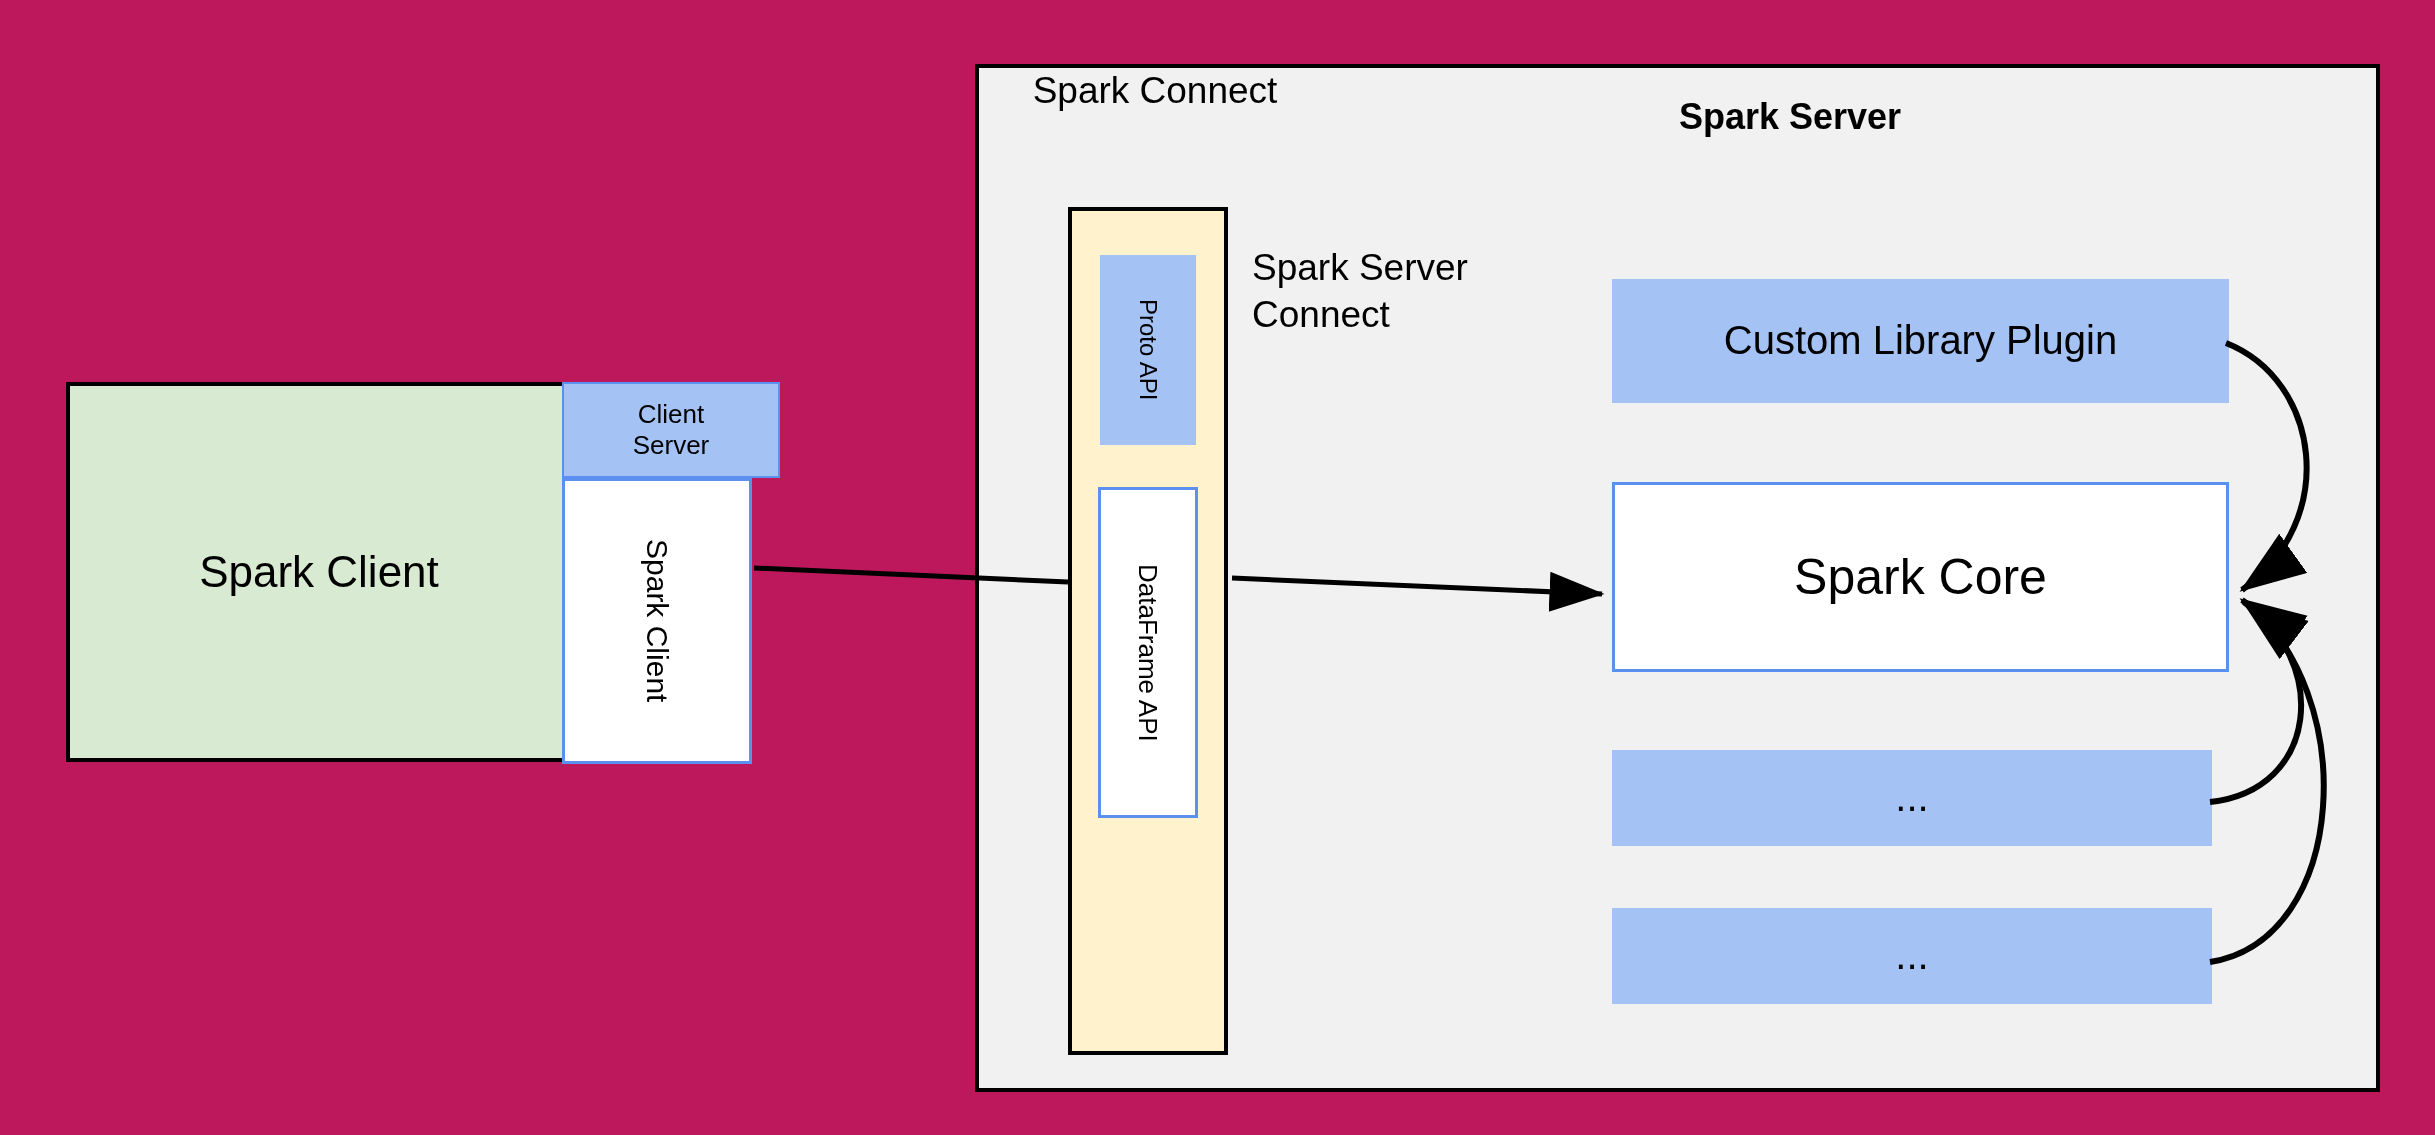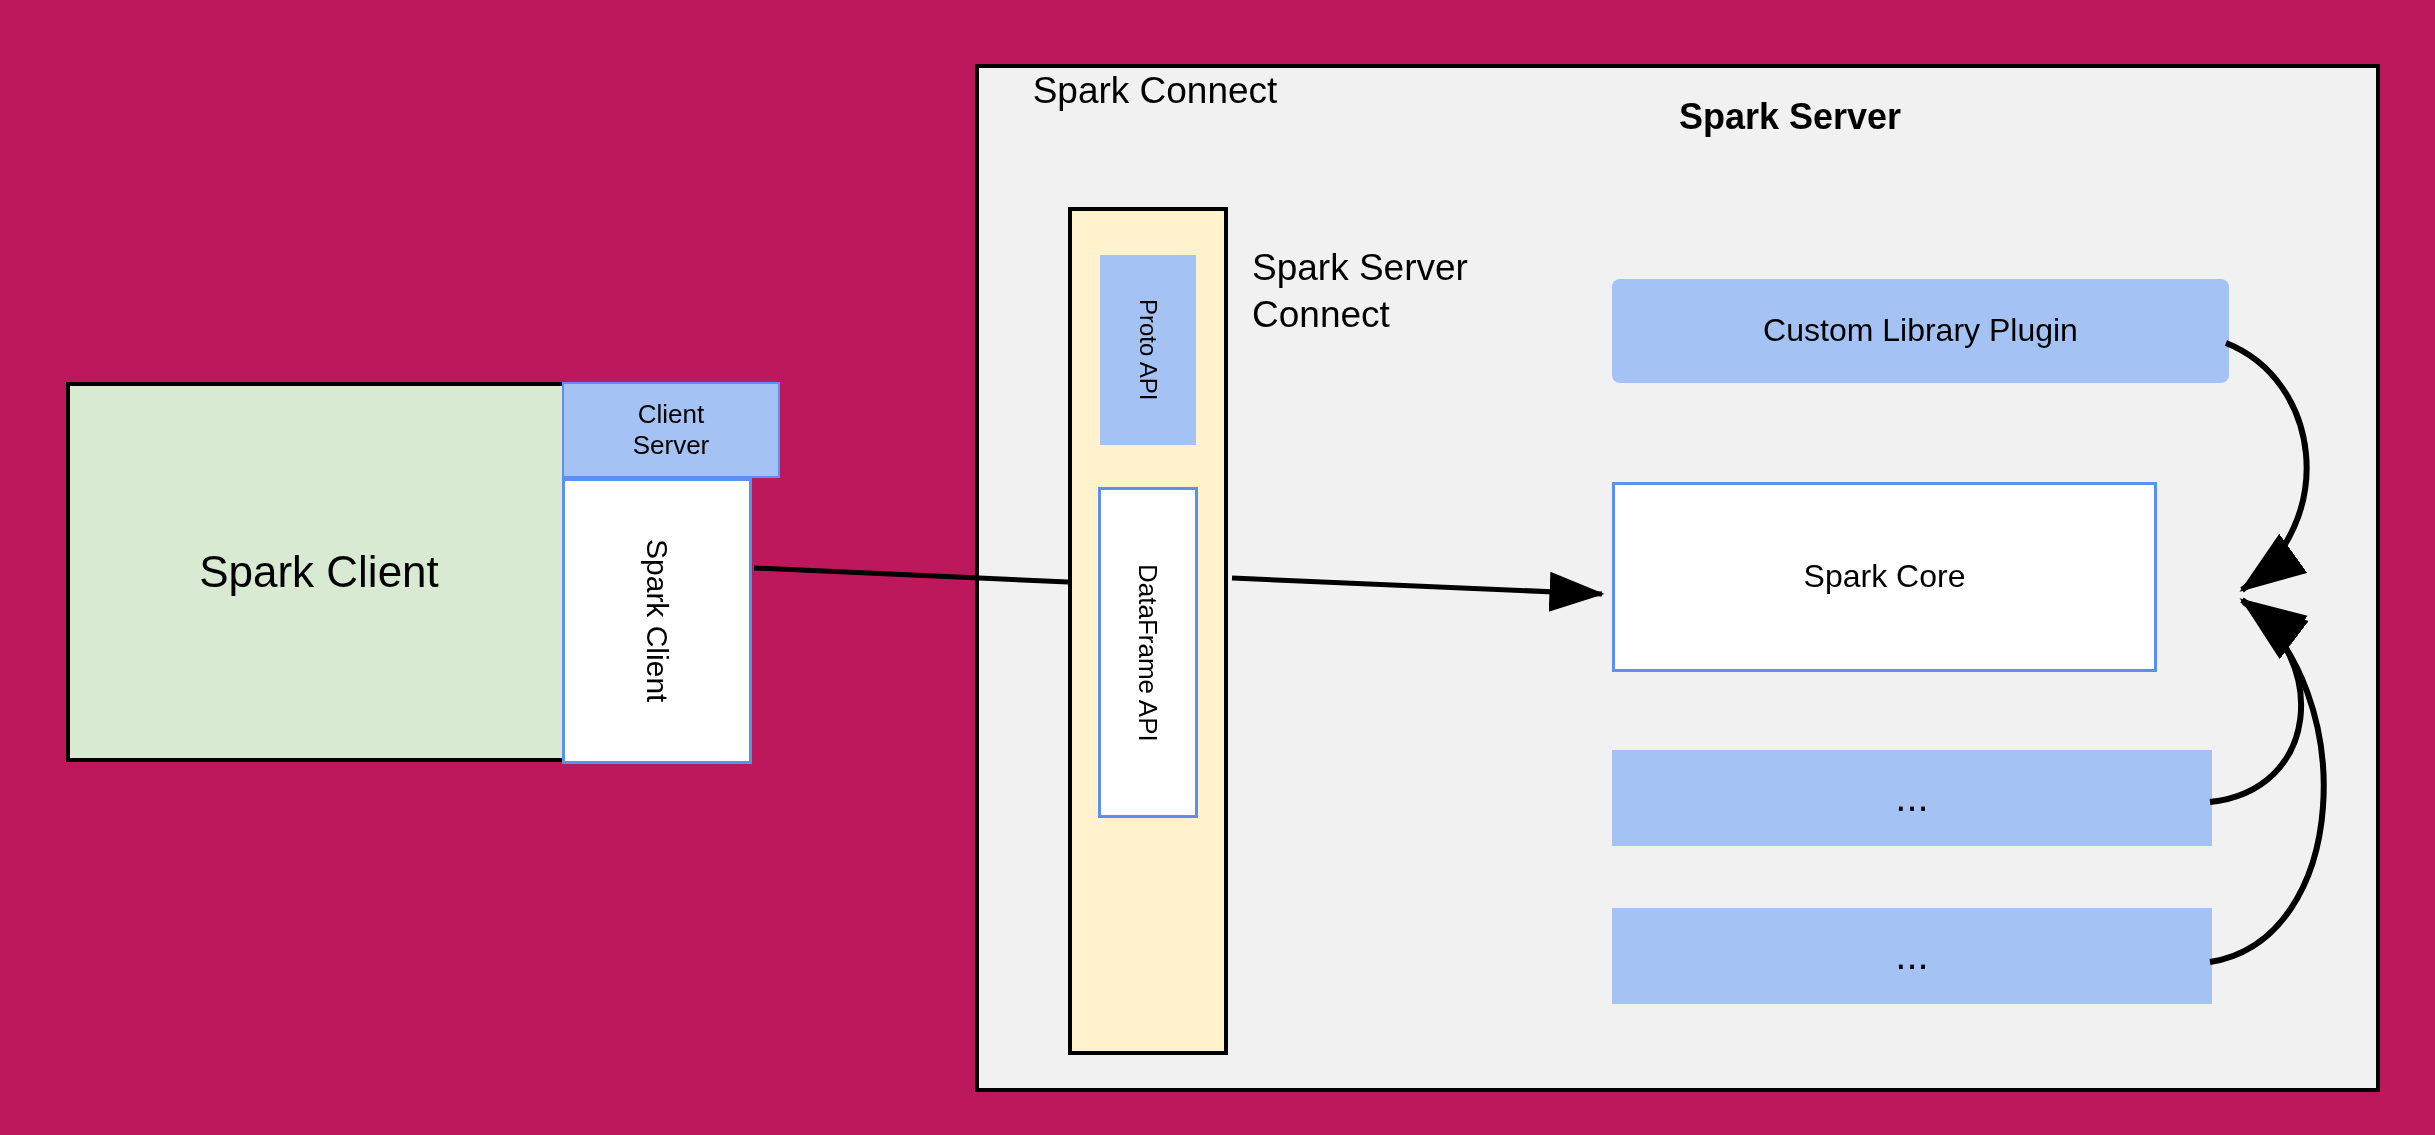--- a/index.html
+++ b/index.html
@@ -92,30 +92,29 @@
   }
   #spark-server-library-label {
     left: 1252px; top: 245px; width: 290px; height: 100px;
     font-size: 37px;
     text-align: left;
     line-height: 1.26;
   }
 
   
   #custom-library-plugin {
-    left: 1612px; top: 279px; width: 617px; height: 104px;
-    background: #a4c2f4;
-    font-size: 32px;
-    border-radius: 8px;
+    left: 1612px; top: 279px; width: 617px; height: 124px;
+    background: #a4c2f4;
+    font-size: 40px;
   }
   #spark-core {
-    left: 1612px; top: 482px; width: 545px; height: 190px;
+    left: 1612px; top: 482px; width: 617px; height: 190px;
     background: #ffffff;
     border: 3px solid #5b8ff0;
-    font-size: 32px;
+    font-size: 50px;
   }
   #dots-1 {
     left: 1612px; top: 750px; width: 600px; height: 96px;
     background: #a4c2f4;
     font-size: 40px;
   }
   #dots-2 {
     left: 1612px; top: 908px; width: 600px; height: 96px;
     background: #a4c2f4;
     font-size: 40px;

